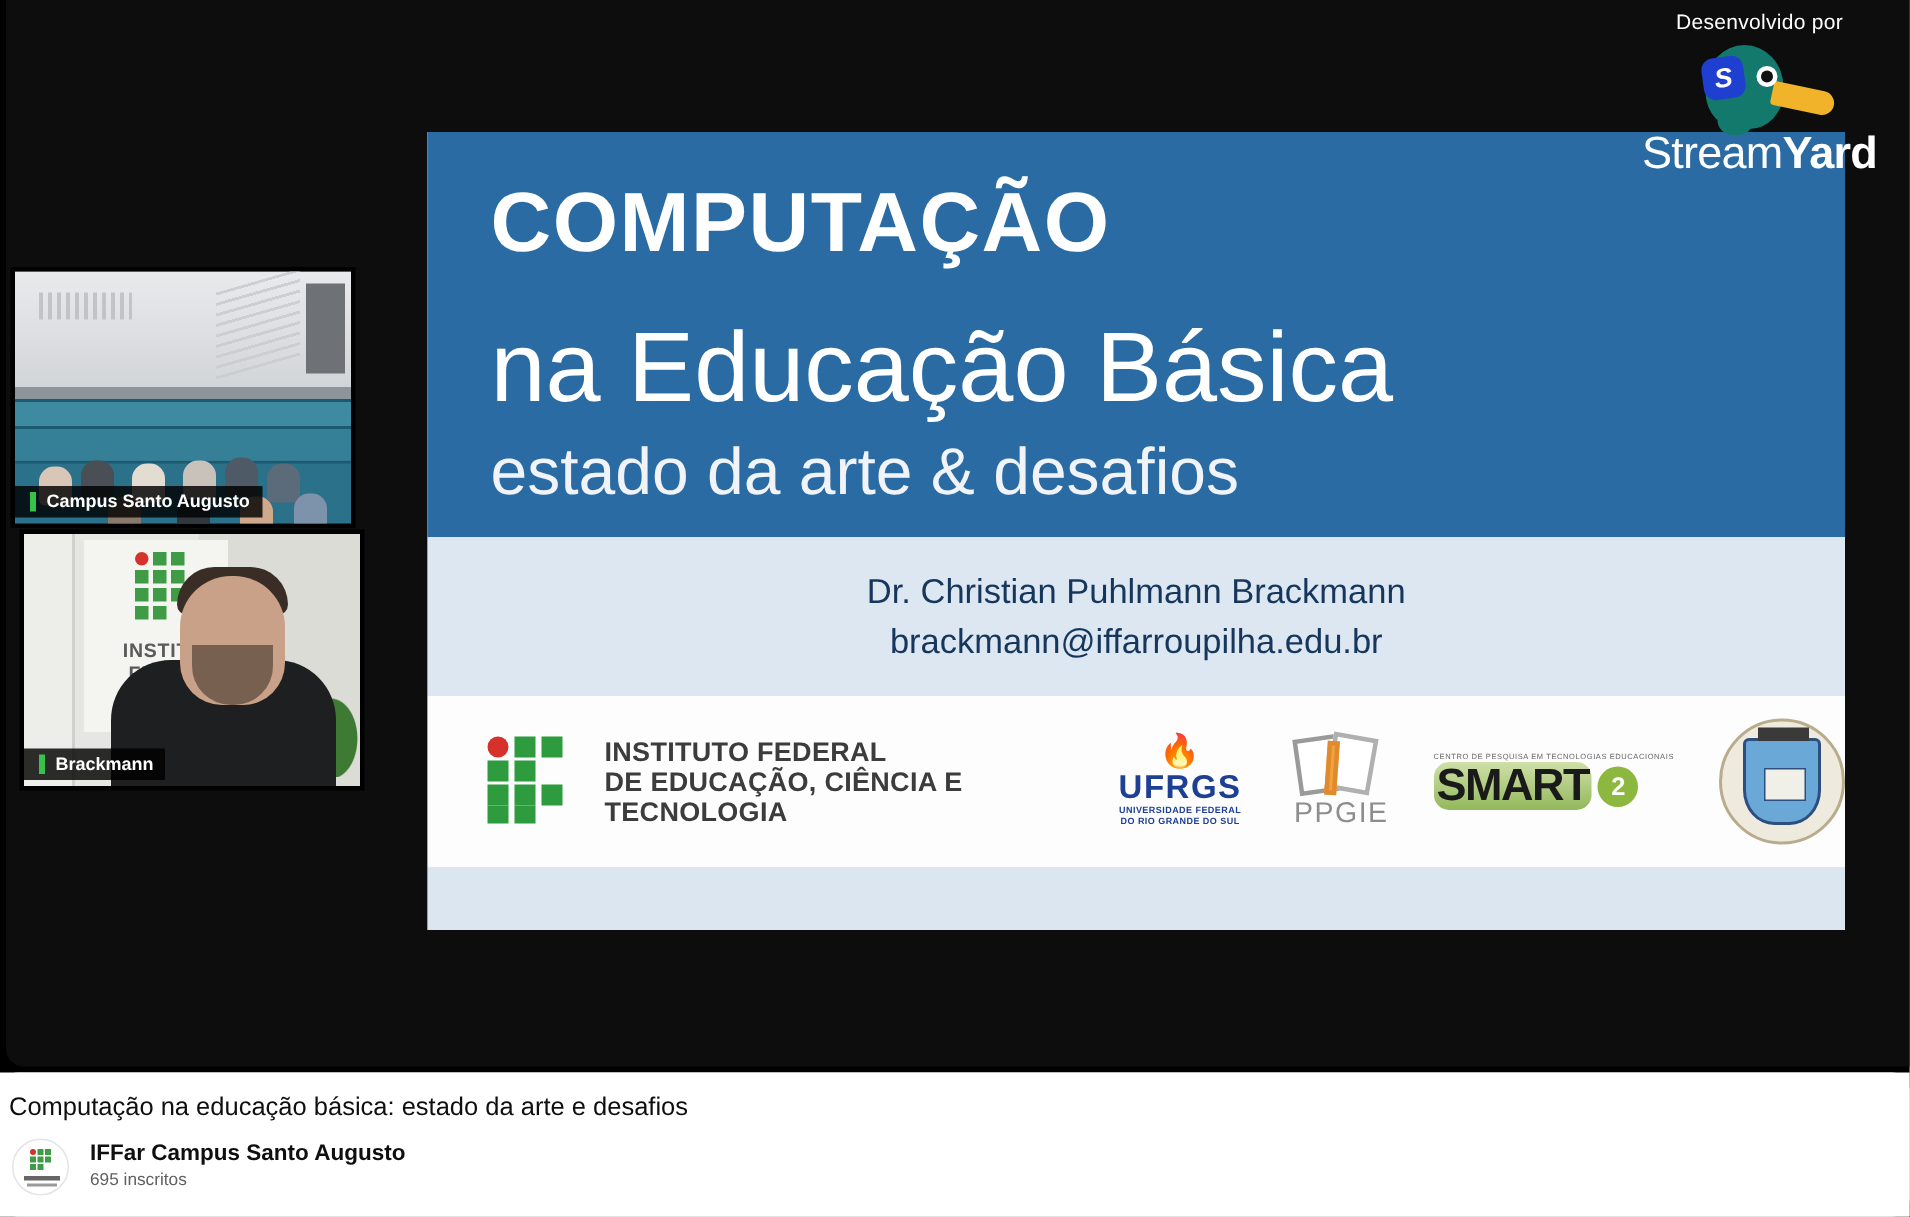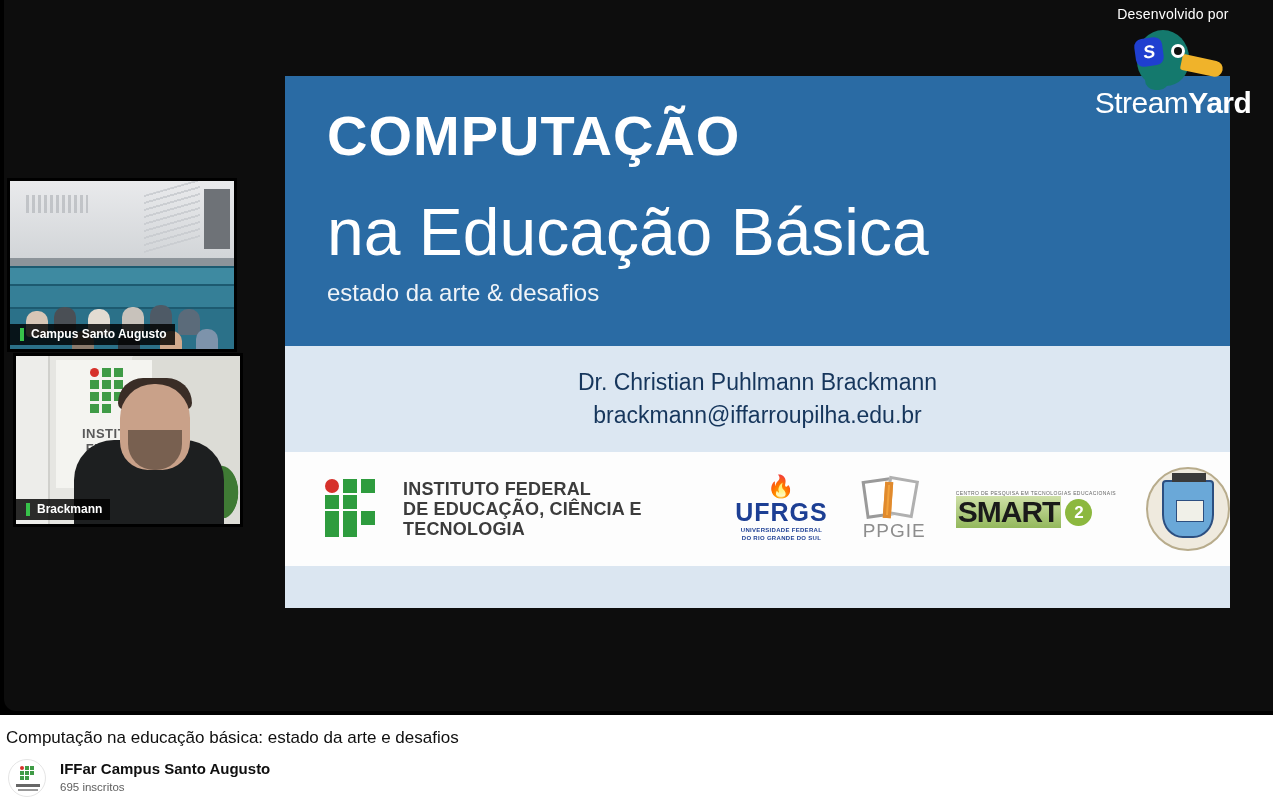--- a/index.html
+++ b/index.html
@@ -19,21 +19,21 @@
   #player-inner {
     position: absolute; left: 4px; top: 0;
     width: 1269px; height: 711px;
     background: #0d0d0d;
     border-radius: 0 0 0 12px;
     overflow: hidden;
   }
 
   
   #slide {
-    position: absolute; left: 281px; top: 76px;
+    position: absolute; left: 281px; top: 88px;
     width: 945px; height: 532px;
     background: #ffffff;
     overflow: hidden;
   }
   .slide-top {
     position: absolute; left: 0; top: 0;
     width: 100%; height: 270px;
     background: #2a6ba4;
   }
   .slide-title1 {
@@ -41,21 +41,21 @@
     font-size: 56px; font-weight: bold; color: #ffffff;
     letter-spacing: 1px; line-height: 1;
   }
   .slide-title2 {
     position: absolute; left: 42px; top: 123px;
     font-size: 66px; font-weight: 400; color: #ffffff;
     line-height: 1;
   }
   .slide-title3 {
     position: absolute; left: 42px; top: 205px;
-    font-size: 24px; font-weight: 300; color: #f0f4f8;
+    font-size: 44px; font-weight: 300; color: #f0f4f8;
     line-height: 1;
   }
 
   .slide-mid {
     position: absolute; left: 0; top: 270px;
     width: 100%; height: 106px;
     background: #dce7f2;
     display: flex; flex-direction: column;
     align-items: center; justify-content: center;
   }
@@ -84,21 +84,21 @@
   .if-mark i.red { background: #d6312b; border-radius: 50%; }
   .if-text { margin-left: 14px; line-height: 1.12; }
   .if-text .l1, .if-text .l2 {
     font-size: 18px; font-weight: bold; color: #3c3c3c; letter-spacing: .2px;
   }
   .if-text .l3 { font-size: 16px; font-weight: 400; color: #5c5c5c; }
 
   
   .ufrgs { margin-left: 46px; text-align: center; flex: none; }
   .ufrgs .flame { font-size: 22px; color: #c0392b; line-height: 1; }
-  .ufrgs .big { font-size: 25px; font-weight: bold; color: #1d3f94; letter-spacing: 1px; }
+  .ufrgs .big { font-size: 22px; font-weight: bold; color: #1d3f94; letter-spacing: 1px; }
   .ufrgs .small { font-size: 6px; font-weight: bold; color: #1d3f94; letter-spacing: .3px; line-height: 1.25; }
 
   
   .ppgie { margin-left: 34px; text-align: right; flex: none; }
   .ppgie .marks { position: relative; height: 44px; width: 64px; margin: 0 auto; }
   .ppgie .marks span {
     position: absolute; border: 3px solid #9a9a9a; width: 30px; height: 38px; background: #fff;
   }
   .ppgie .marks .a { left: 2px; top: 3px; transform: rotate(-8deg); }
   .ppgie .marks .b { left: 24px; top: 2px; transform: rotate(10deg); border-color: #b0b0b0; }
@@ -107,21 +107,21 @@
     border-color: #e08a2e; background: #f2a23c; transform: rotate(4deg);
   }
   .ppgie .lbl { font-size: 19px; color: #8d8d8d; letter-spacing: 1px; font-weight: 400; }
 
   
   .smart { margin-left: 30px; text-align: center; flex: none; }
   .smart .tiny { font-size: 5px; color: #666; letter-spacing: .4px; }
   .smart .row { display: flex; align-items: center; gap: 4px; }
   .smart .word {
     font-size: 30px; font-weight: bold; color: #1a1a1a; letter-spacing: -1px;
-    background: linear-gradient(#cfe0a8,#93b85c); padding: 0 2px; line-height: 1.05;
+    background: linear-gradient(#cfe0a8,#93b85c); padding: 0 2px; line-height: 1.05; border-radius: 10px;
   }
   .smart .dot {
     width: 27px; height: 27px; border-radius: 50%; background: #8cb83f;
     color: #fff; font-size: 17px; font-weight: bold; line-height: 27px;
   }
 
   
   .upm { margin-left: 30px; flex: none; }
   .upm .seal {
     width: 84px; height: 84px; border-radius: 50%;

